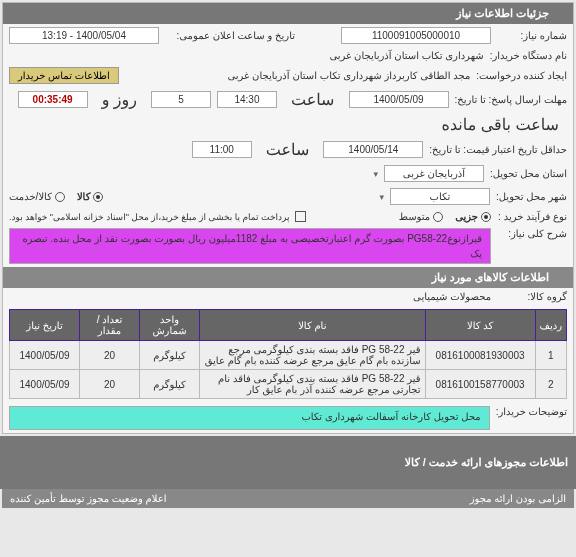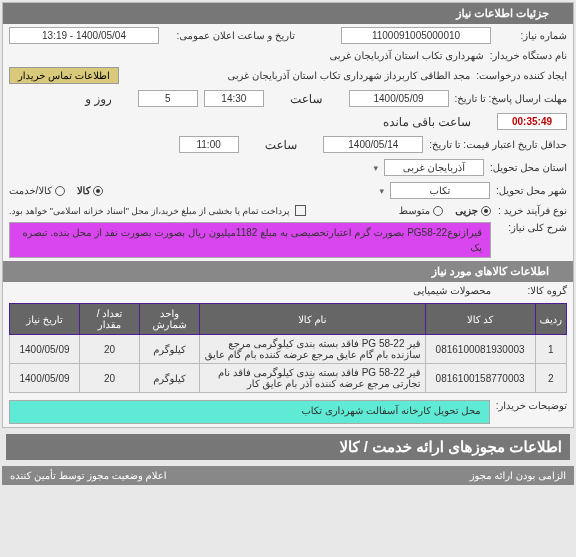--- a/index.html
+++ b/index.html
@@ -133,38 +133,38 @@
     margin: 4px 8px;
     padding: 4px 8px;
     background: #5eead4;
     border: 1px solid #aaa;
     font-size: 10px;
     min-height: 24px;
   }
   .footer-bar {
     background: #777;
     color: #fff;
-    padding: 4px 8px;
-    font-size: 15px;
+    padding: 20px 8px;
+    font-size: 11px;
     font-weight: bold;
-    margin: 6px;
+    margin: 0;
   }
   .footer-sub {
     background: #888;
     color: #fff;
     padding: 4px 8px;
     font-size: 10px;
     margin: 0 2px 2px 2px;
     display: flex;
     justify-content: space-between;
   }
   .sub-label {
-    font-size: 12px;
-    color: #333;
-    margin: 0 20px;
+    font-size: 16px;
+    color: #333;
+    margin: 0 8px;
   }
 </style>
 </head>
 <body>
 
 <div class="panel">
   <div class="panel-header">جزئیات اطلاعات نیاز</div>
 
   <div class="row">
     <span class="label">شماره نیاز:</span>

